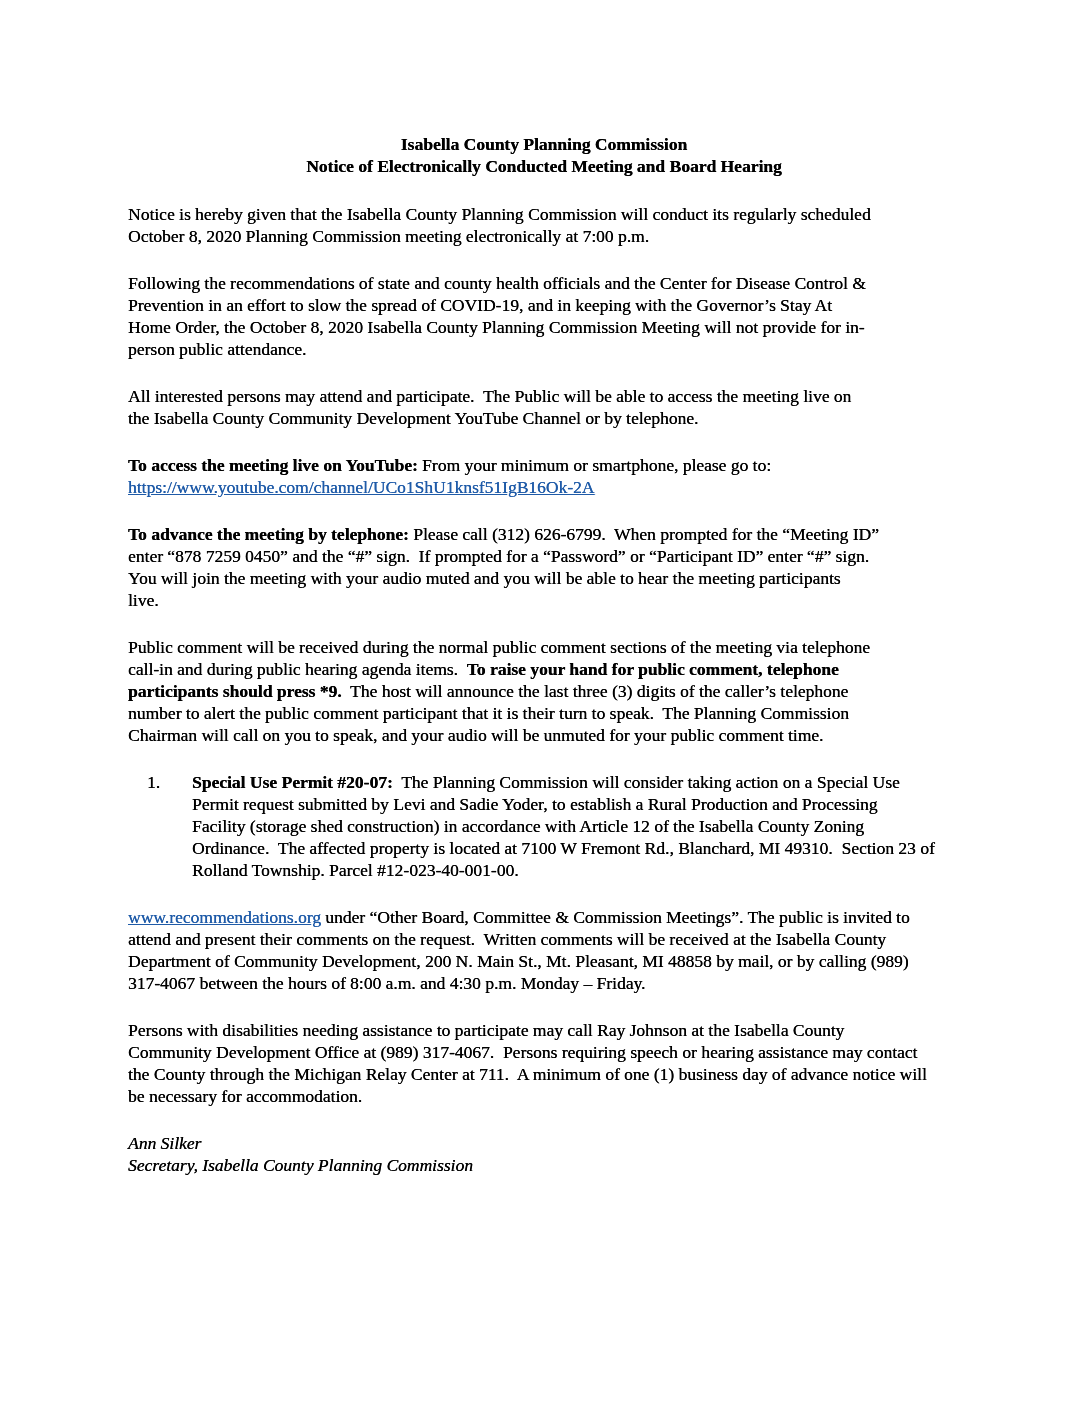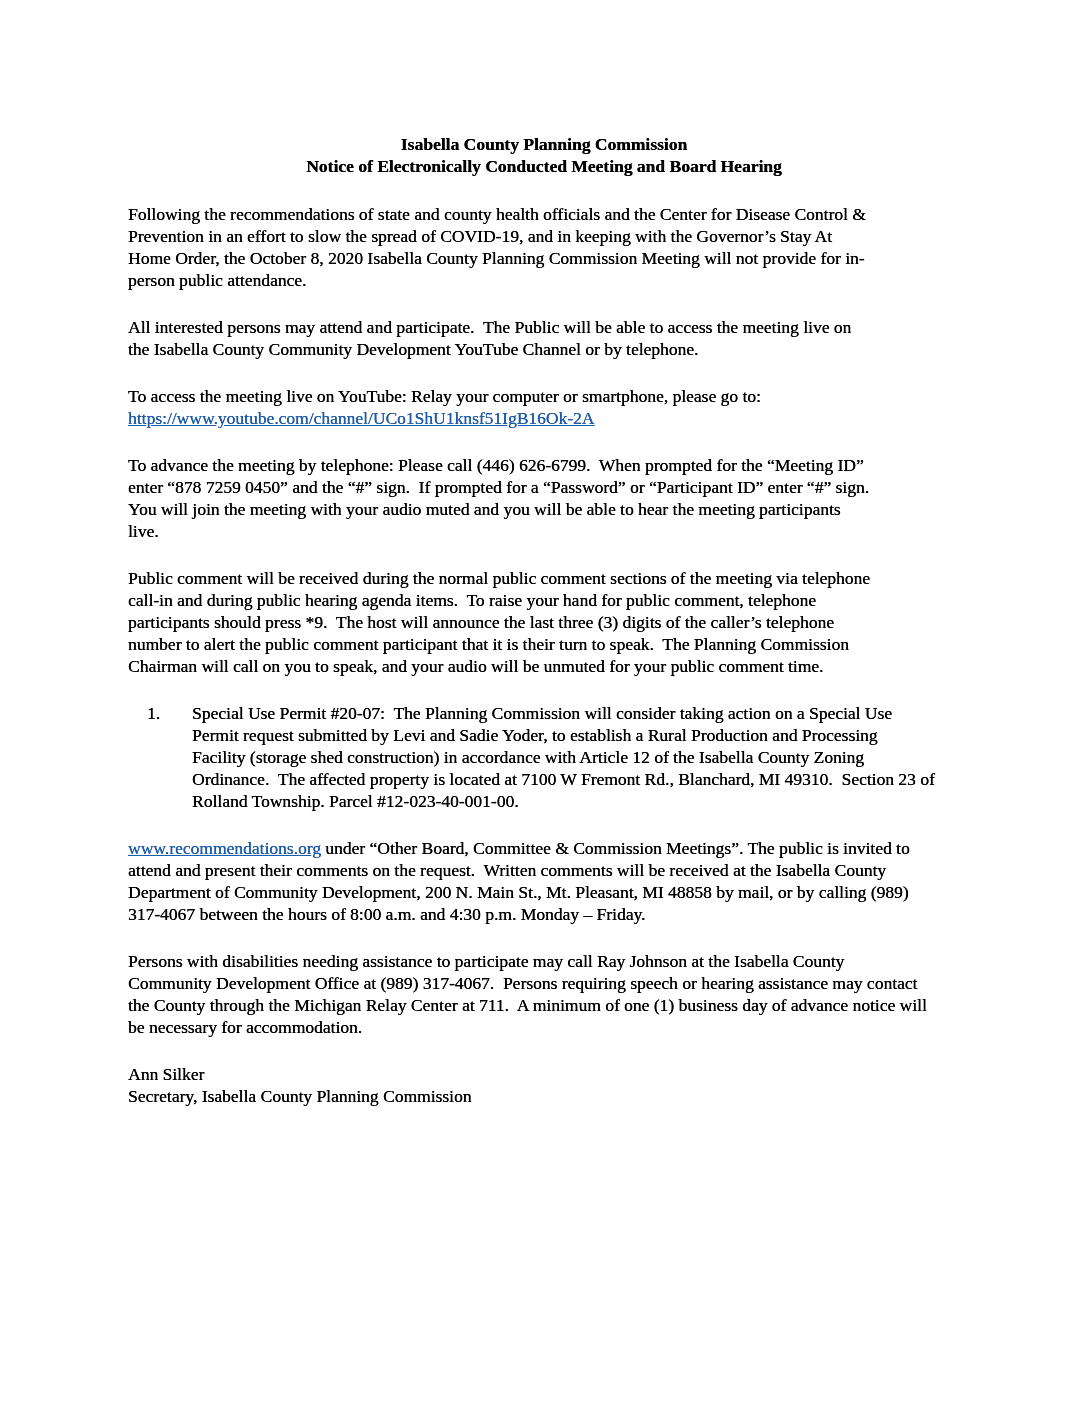--- a/index.html
+++ b/index.html
@@ -25,22 +25,22 @@
     width: 832px;
     text-align: center;
     font-weight: bold;
     margin: 0 0 26px 0;
   }
   .para {
     margin: 0 0 25px 0;
     max-width: 922px;
     white-space: pre-wrap;
   }
-  .para:last-child { margin-bottom: 0; }
-  .bold { font-weight: normal; }
+  .para:last-child { margin-bottom: 0; font-style: italic; }
+  .bold { font-weight: bold; }
   a.doc-link {
     color: var(--link-color, #1f5ba8);
     text-decoration: underline;
     cursor: pointer;
   }
   .list-item {
     display: flex;
     margin: 0 0 25px 0;
     max-width: 922px;
   }
@@ -58,33 +58,35 @@
 </head>
 <body>
 
 <div class="page">
 
   <div class="title-block">
     <div>Isabella County Planning Commission</div>
     <div>Notice of Electronically Conducted Meeting and Board Hearing</div>
   </div>
 
+  <p class="para"><span>Notice is hereby given that the Isabella County Planning Commission will conduct its regularly scheduled
+October 8, 2020 Planning Commission meeting electronically at 7:00 p.m.</span></p>
 
   <p class="para"><span>Following the recommendations of state and county health officials and the Center for Disease Control &amp;
 Prevention in an effort to slow the spread of COVID-19, and in keeping with the Governor’s Stay At
 Home Order, the October 8, 2020 Isabella County Planning Commission Meeting will not provide for in-
 person public attendance.</span></p>
 
   <p class="para"><span>All interested persons may attend and participate.  The Public will be able to access the meeting live on
 the Isabella County Community Development YouTube Channel or by telephone.</span></p>
 
-  <p class="para"><span class="bold">To access the meeting live on YouTube:</span><span> Relay your computer or smartphone, please go to:
+  <p class="para"><span class="bold">To access the meeting live on YouTube:</span><span> From your minimum or smartphone, please go to:
 </span><a href="#" class="doc-link">https://www.youtube.com/channel/UCo1ShU1knsf51IgB16Ok-2A</a></p>
 
-  <p class="para"><span class="bold">To advance the meeting by telephone:</span><span> Please call (446) 626-6799.  When prompted for the “Meeting ID”
+  <p class="para"><span class="bold">To advance the meeting by telephone:</span><span> Please call (312) 626-6799.  When prompted for the “Meeting ID”
 enter “878 7259 0450” and the “#” sign.  If prompted for a “Password” or “Participant ID” enter “#” sign.
 You will join the meeting with your audio muted and you will be able to hear the meeting participants
 live.</span></p>
 
   <p class="para"><span>Public comment will be received during the normal public comment sections of the meeting via telephone
 call-in and during public hearing agenda items.  </span><span class="bold">To raise your hand for public comment, telephone
 participants should press *9.</span><span>  The host will announce the last three (3) digits of the caller’s telephone
 number to alert the public comment participant that it is their turn to speak.  The Planning Commission
 Chairman will call on you to speak, and your audio will be unmuted for your public comment time.</span></p>
 

